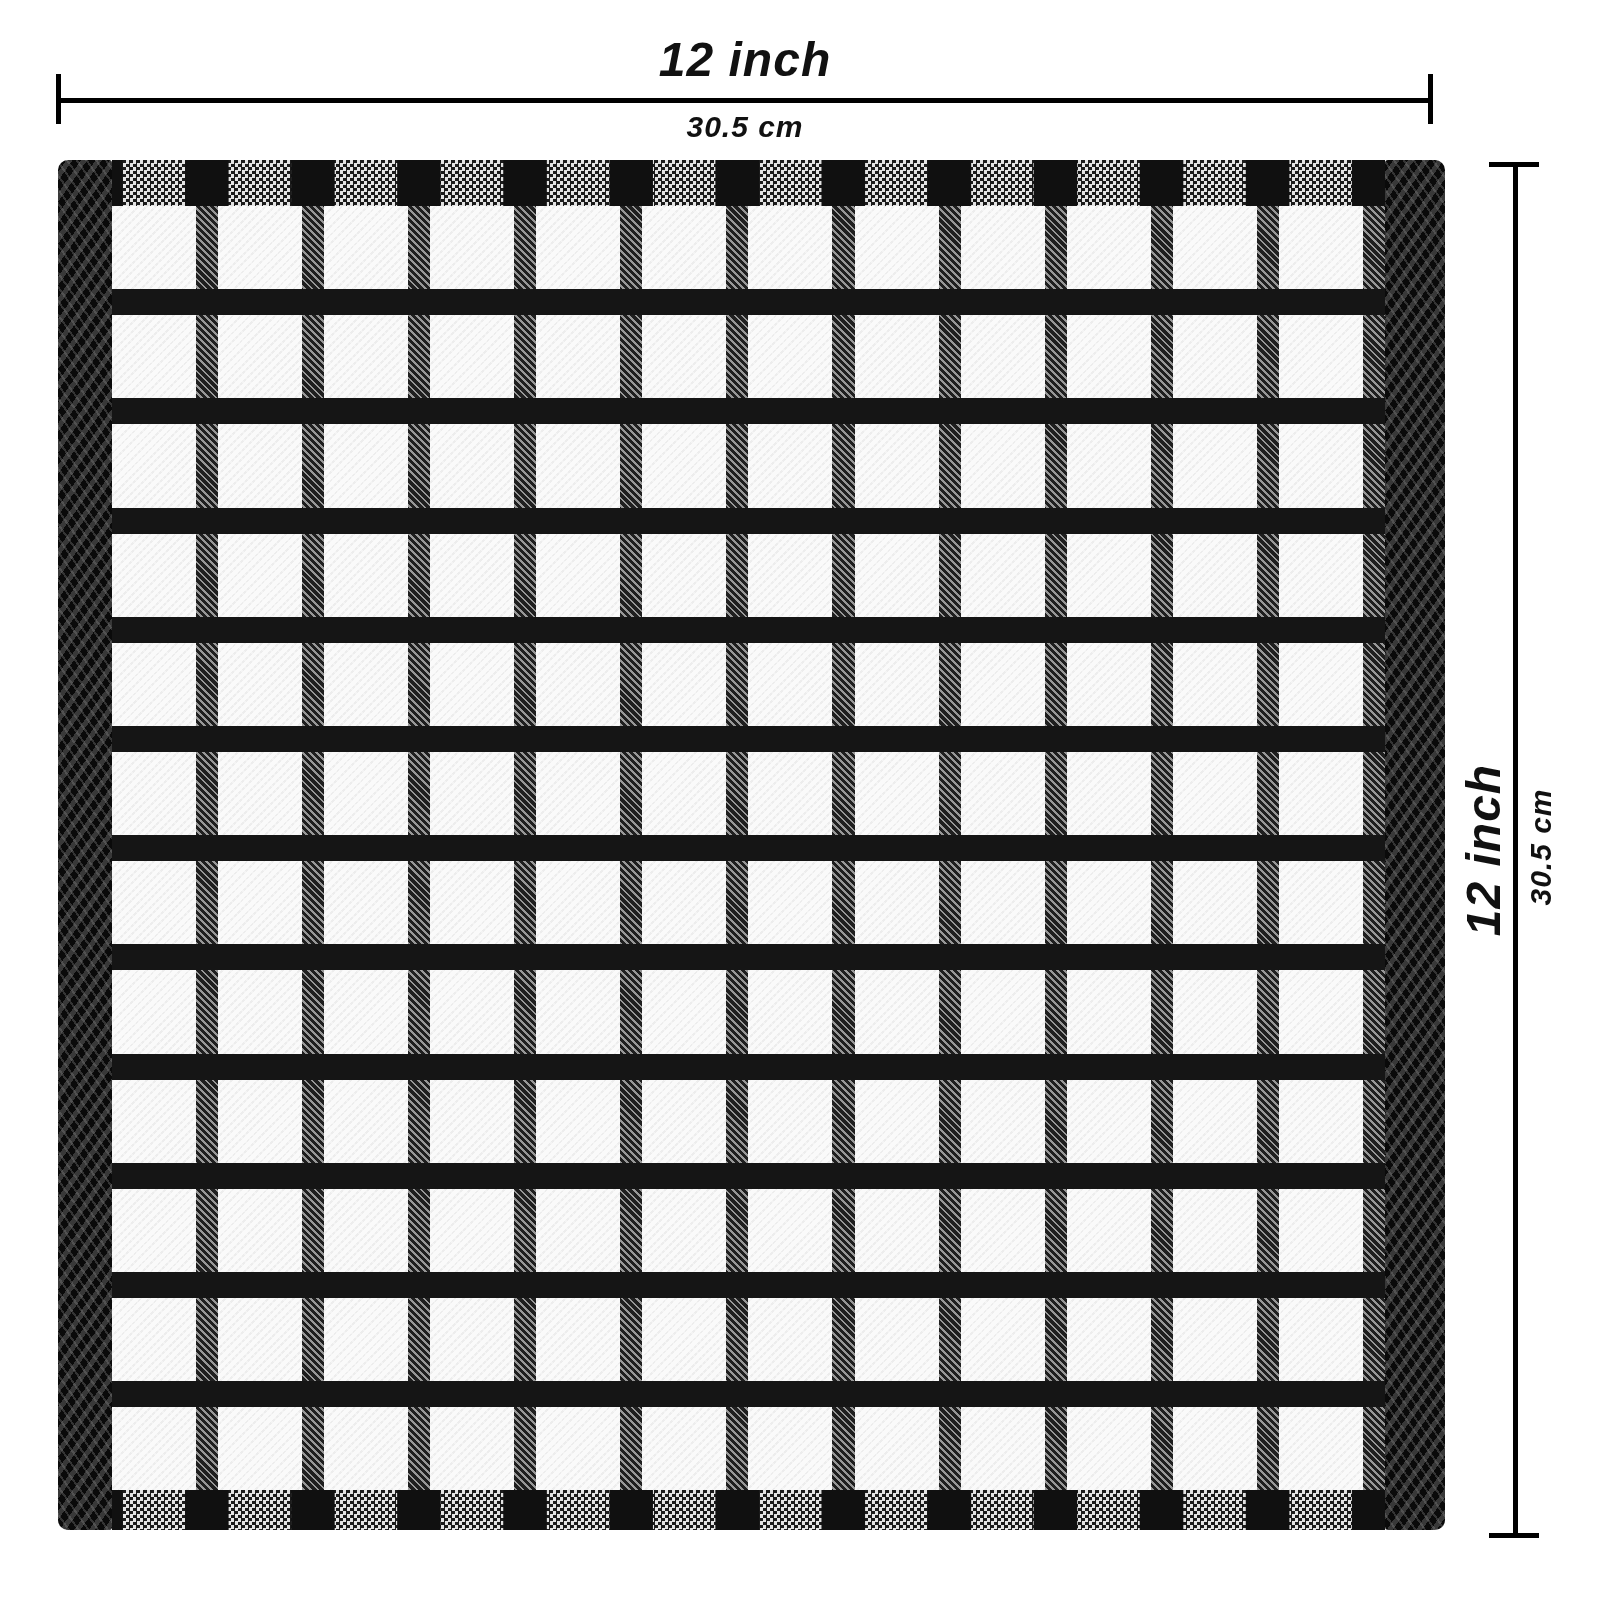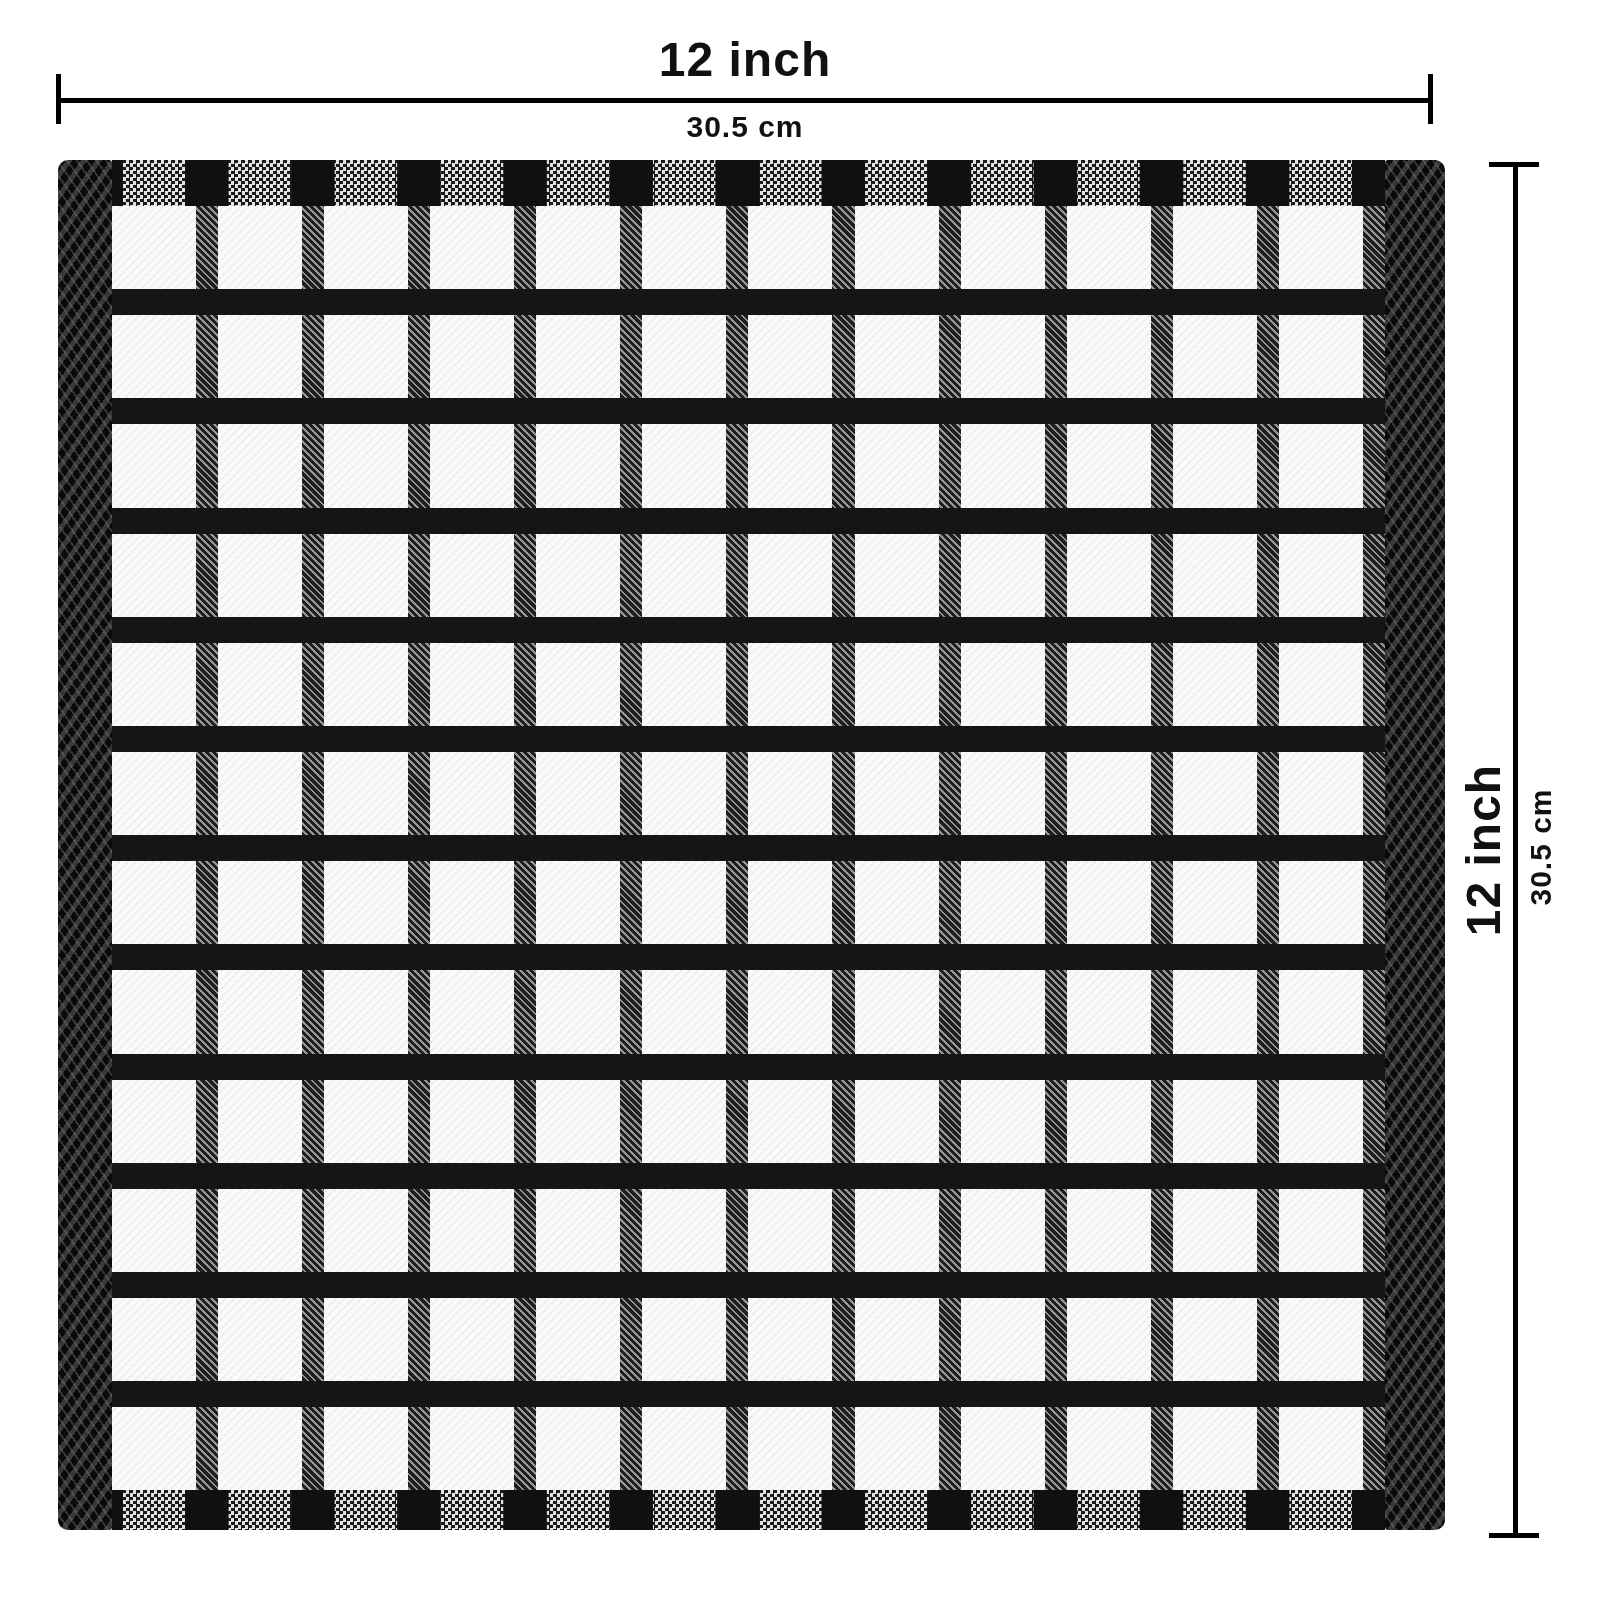--- a/index.html
+++ b/index.html
@@ -1,19 +1,20 @@
 <!DOCTYPE html>
 <html style="--dimension_line: #000000; --label_text: #111111; --towel_black: #151515; --towel_white: #f7f7f7;"><head>
 <meta charset="utf-8">
 <style>
   html,body{margin:0;padding:0;background:#ffffff;overflow:hidden;}
   .stage{
     position:relative;width:1600px;height:1600px;background:#fff;
     font-family:"Liberation Sans", sans-serif;
     color:var(--label_text,#111);
+    font-style:italic;
   }
   .abs{position:absolute;}
 
   
   .towel{position:absolute;left:58px;top:160px;width:1387px;height:1370px;}
   .band{position:absolute;}
   .band.v{
     top:0;bottom:0;
     background:
       repeating-linear-gradient(55deg, rgba(130,130,130,.35) 0 2px, rgba(0,0,0,0) 2px 8px),

